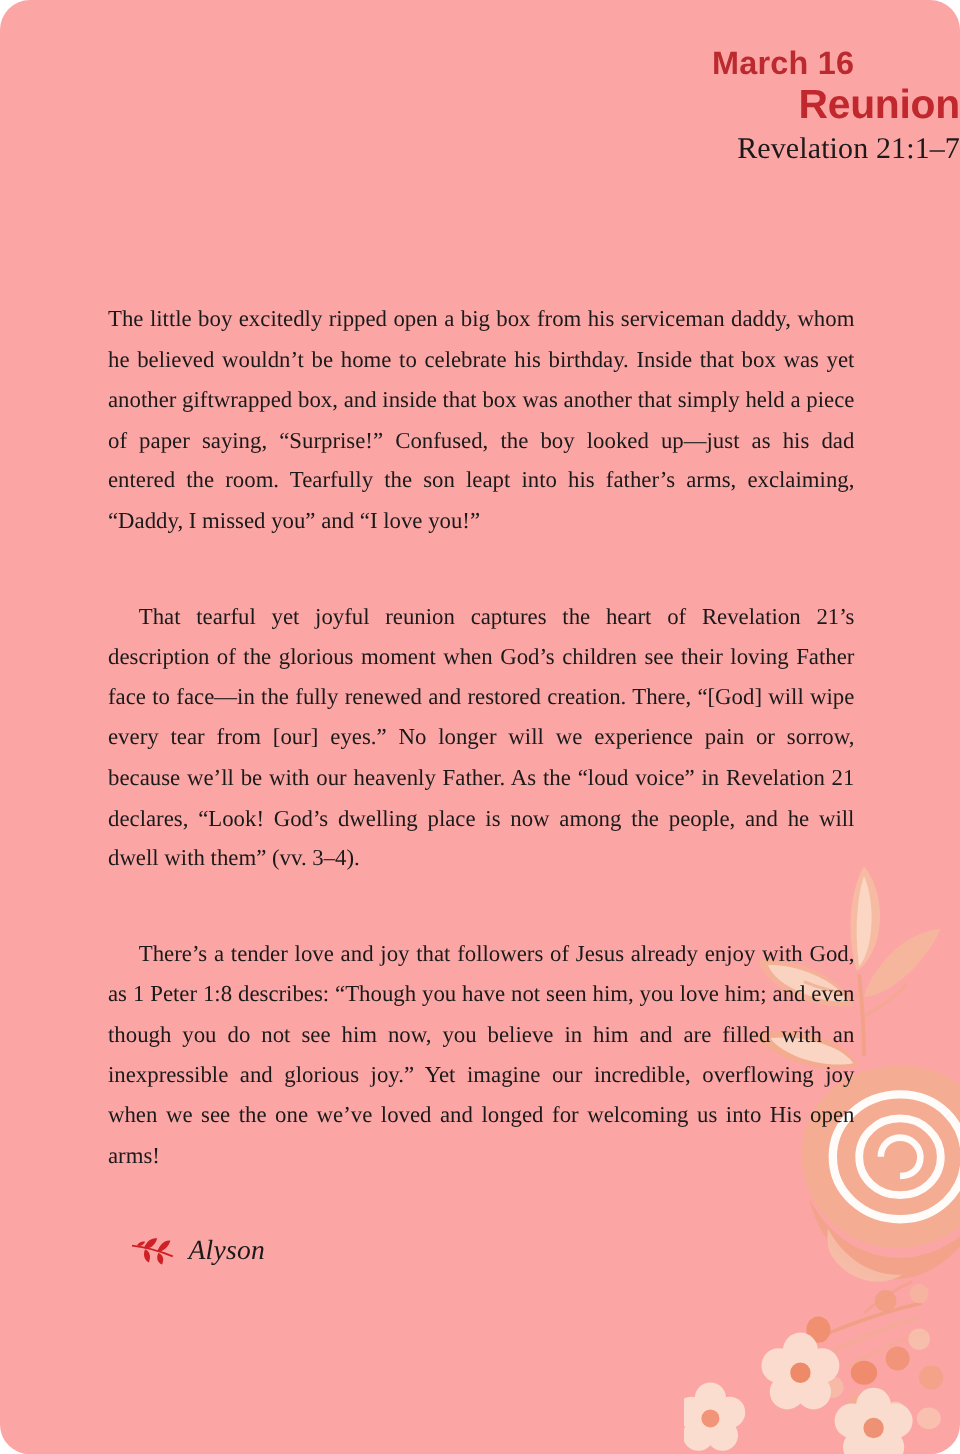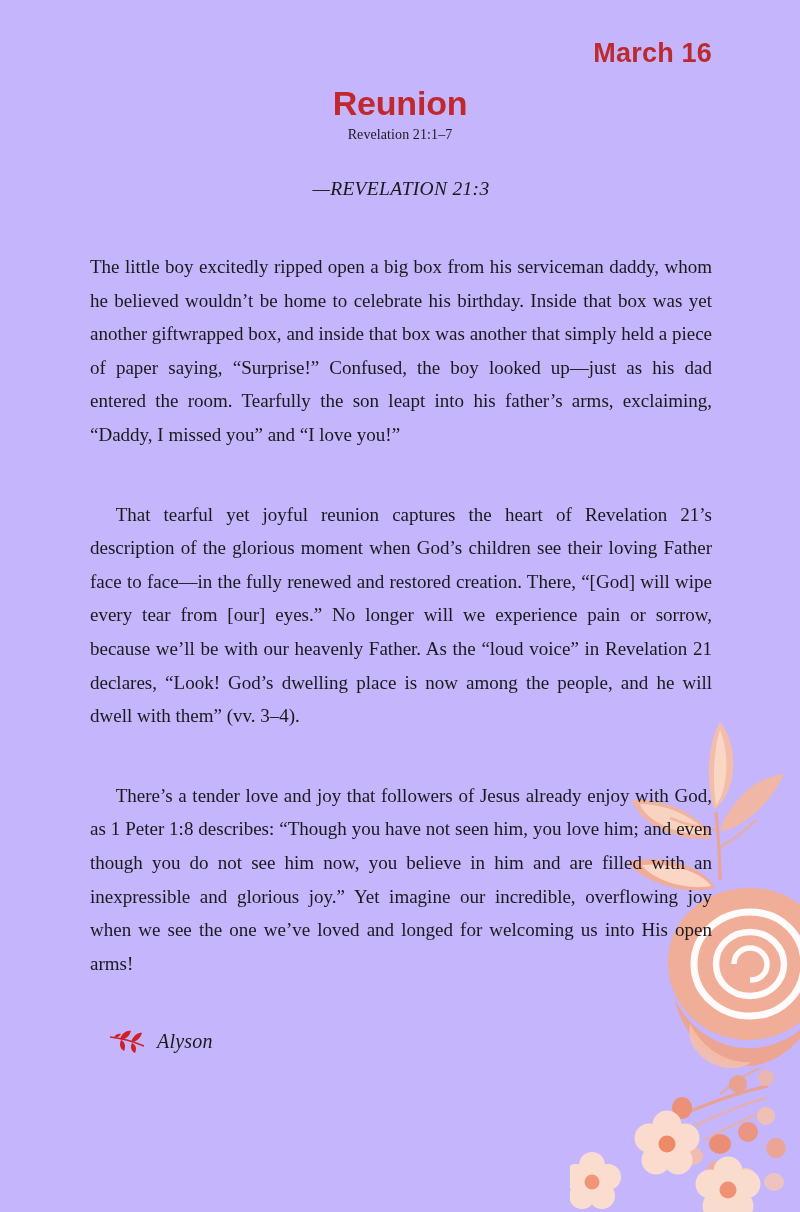--- a/index.html
+++ b/index.html
@@ -5,24 +5,25 @@
   html, body {
     margin: 0;
     padding: 0;
     background: #ffffff;
   }
 
   #page {
     position: relative;
     width: 800px;
     height: 1212px;
-    background: #c4b5fd;
+    background: #fca5a5;
     overflow: hidden;
     font-family: "Liberation Serif", "DejaVu Serif", serif;
     color: #1a1a1a;
+    border-radius: 25px;
   }
 
   
   #floral {
     position: absolute;
     right: 0;
     bottom: 0;
     width: 230px;
     height: 500px;
     pointer-events: none;
@@ -41,39 +42,39 @@
     right: 88px;
     font-family: "Liberation Sans", "DejaVu Sans", sans-serif;
     font-size: 27px;
     font-weight: 600;
     color: #bb2a2f;
     letter-spacing: 0.2px;
   }
 
   .title-block {
     position: absolute;
-    top: 86px;
+    top: 70px;
     left: 0;
     width: 800px;
-    text-align: center;
+    text-align: right;
   }
 
   .devo-title {
     font-family: "Liberation Sans", "DejaVu Sans", sans-serif;
     font-size: 34px;
     font-weight: 700;
     color: #c0282d;
     line-height: 1.05;
     letter-spacing: -0.2px;
   }
 
   .devo-reference {
     margin-top: 5px;
     font-family: "Liberation Serif", "DejaVu Serif", serif;
-    font-size: 14px;
+    font-size: 25px;
     color: #1a1a1a;
     letter-spacing: 0.1px;
   }
 
   .epigraph {
     position: absolute;
     top: 175px;
     left: 90px;
     width: 622px;
     text-align: center;
@@ -124,21 +125,21 @@
   }
 
   .sig-ornament {
     display: block;
     width: 40px;
     height: 24px;
   }
 
   .sig-name {
     font-style: italic;
-    font-size: 20px;
+    font-size: 23px;
     color: #1a1a1a;
     letter-spacing: 0.2px;
   }
 </style>
 </head>
 <body>
 
 <div id="page">
 
   <svg id="floral" viewBox="0 0 230 500" xmlns="http://www.w3.org/2000/svg">
@@ -230,21 +231,20 @@
   <div id="content">
 
     <div class="date-header">March 16</div>
 
     <div class="title-block">
       <div class="devo-title">Reunion</div>
       <div class="devo-reference">Revelation 21:1–7</div>
     </div>
 
     <div class="epigraph">
-      <span class="epigraph-attr">—REVELATION 21:3</span>
     </div>
 
     <div class="body-block">
       <p class="body-par">The little boy excitedly ripped open a big box from his serviceman daddy, whom he believed wouldn’t be home to celebrate his birthday. Inside that box was yet another giftwrapped box, and inside that box was another that simply held a piece of paper saying, “Surprise!” Confused, the boy looked up—just as his dad entered the room. Tearfully the son leapt into his father’s arms, exclaiming, “Daddy, I missed you” and “I love you!”</p>
       <p class="body-par indented">That tearful yet joyful reunion captures the heart of Revelation 21’s description of the glorious moment when God’s children see their loving Father face to face—in the fully renewed and restored creation. There, “[God] will wipe every tear from [our] eyes.” No longer will we experience pain or sorrow, because we’ll be with our heavenly Father. As the “loud voice” in Revelation 21 declares, “Look! God’s dwelling place is now among the people, and he will dwell with them” (vv. 3–4).</p>
       <p class="body-par indented">There’s a tender love and joy that followers of Jesus already enjoy with God, as 1 Peter 1:8 describes: “Though you have not seen him, you love him; and even though you do not see him now, you believe in him and are filled with an inexpressible and glorious joy.” Yet imagine our incredible, overflowing joy when we see the one we’ve loved and longed for welcoming us into His open arms!</p>
     </div>
 
     <div class="signature-line">
       <svg class="sig-ornament" viewBox="0 0 40 24" xmlns="http://www.w3.org/2000/svg">

